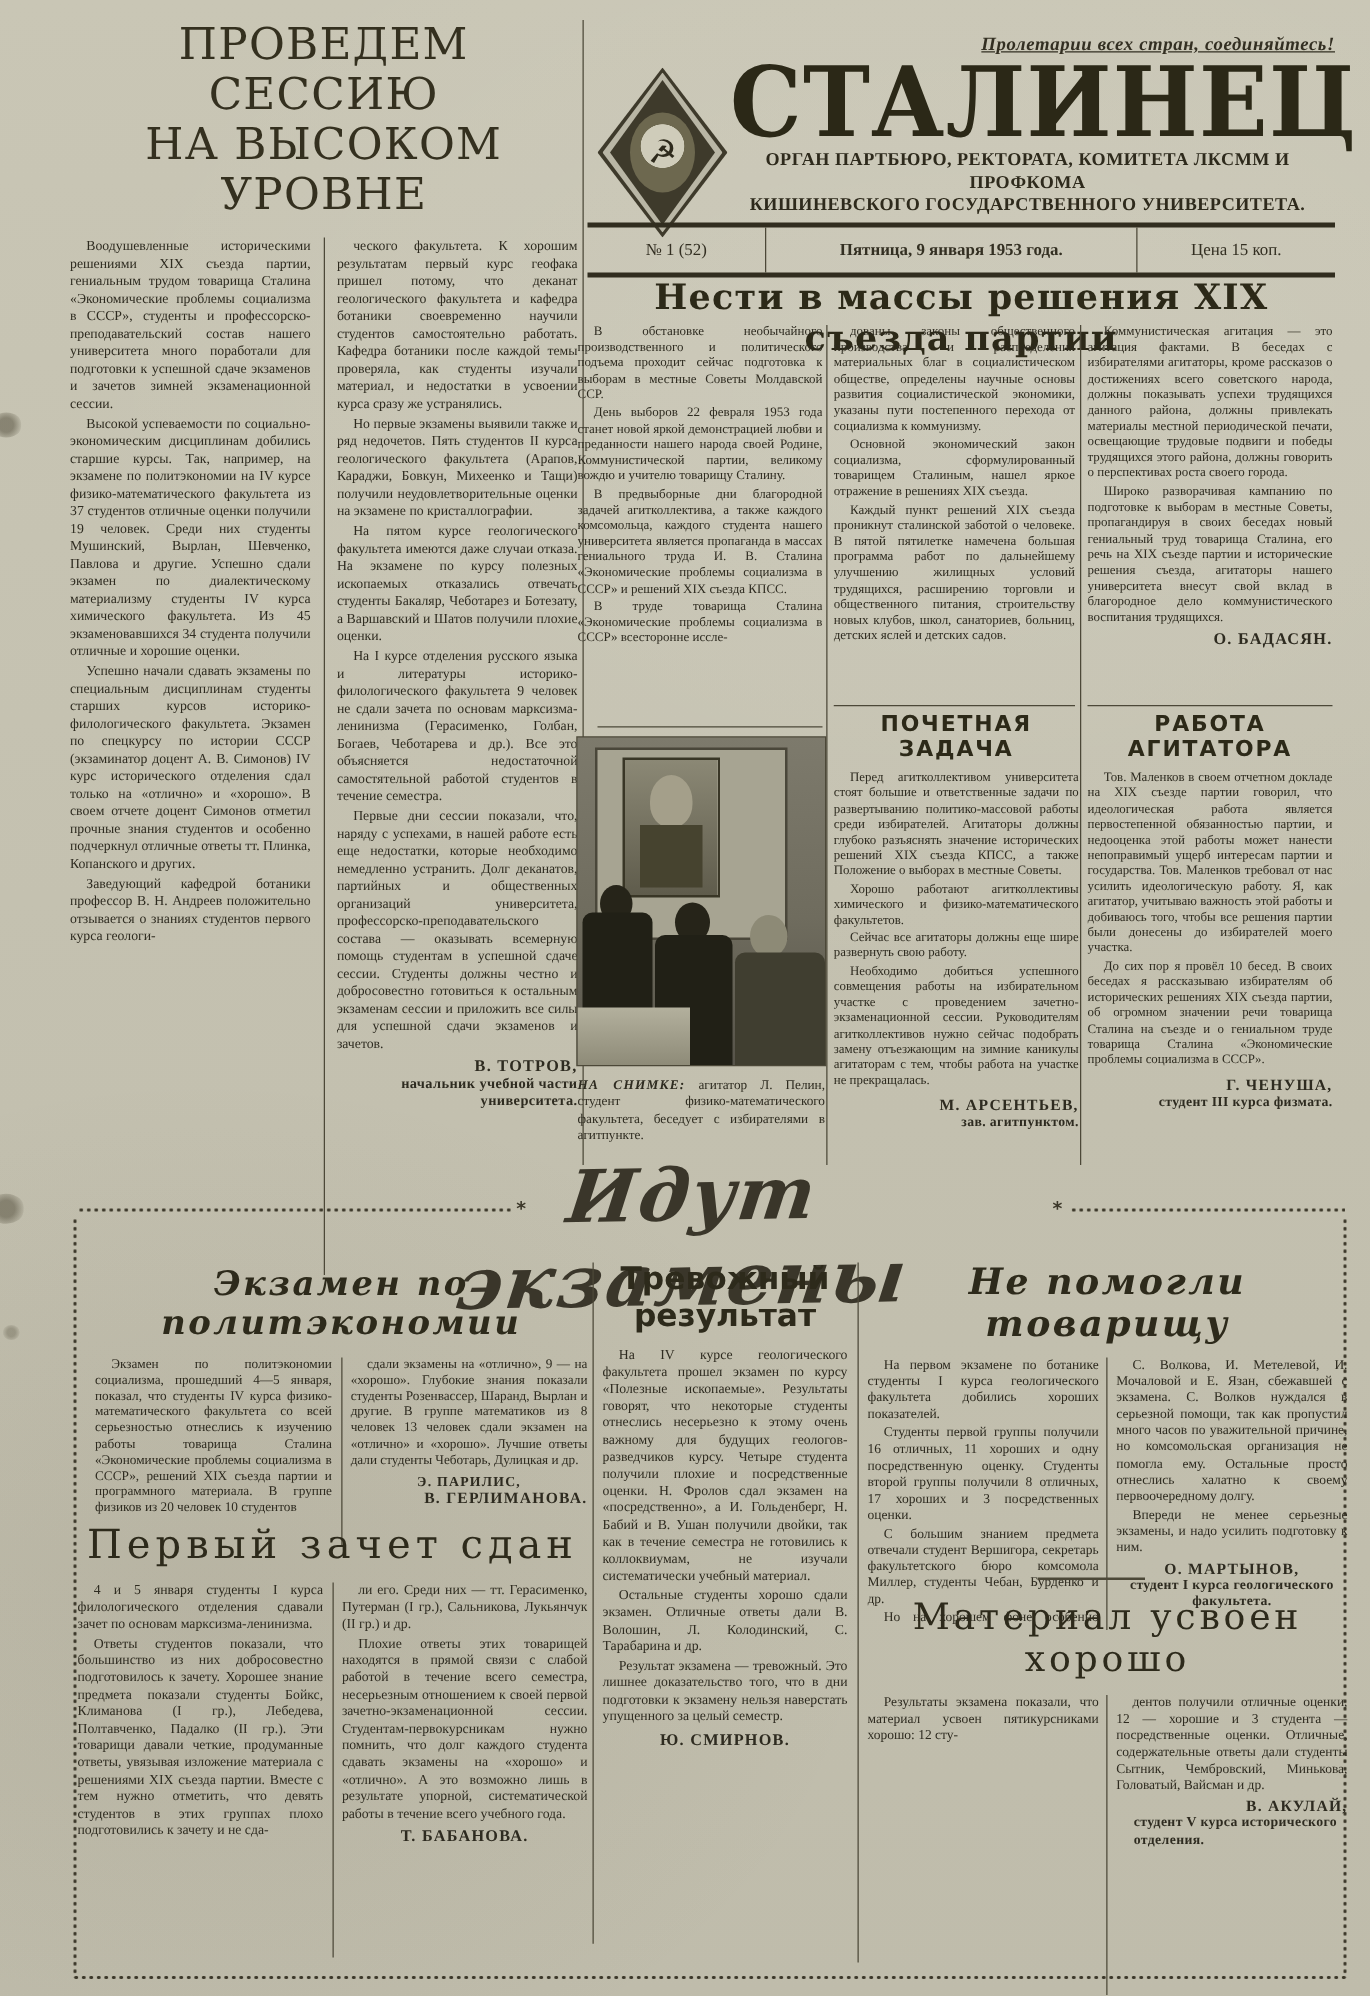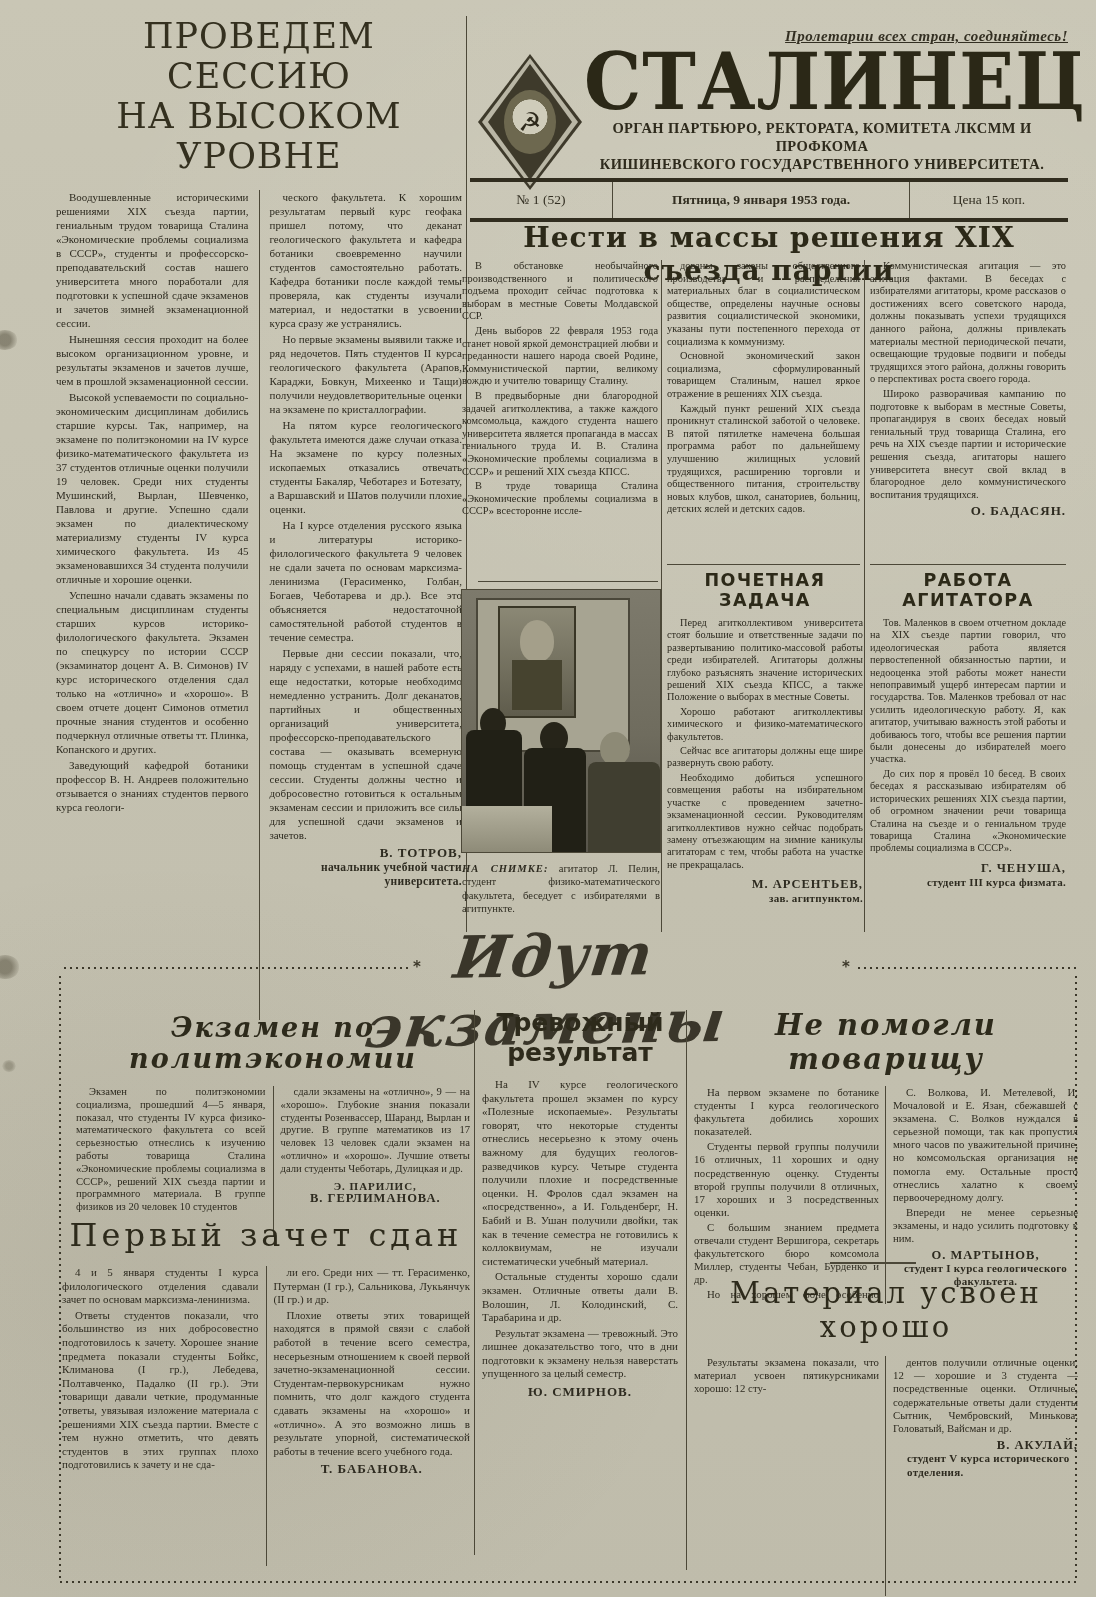--- a/index.html
+++ b/index.html
@@ -115,21 +115,20 @@
   <div class="stain" style="left:2px;top:1060px;width:14px;height:12px;opacity:.35;"></div>
 
   <div id="lead-article">
     <div id="lead-title">
       <div>ПРОВЕДЕМ СЕССИЮ</div>
       <div>НА ВЫСОКОМ УРОВНЕ</div>
     </div>
     <div id="lead-cols">
       <div class="col" id="lead-col1">
           <p>Воодушевленные историческими решениями XIX съезда партии, гениальным трудом товарища Сталина «Экономические проблемы социализма в СССР», студенты и профессорско-преподавательский состав нашего университета много поработали для подготовки к успешной сдаче экзаменов и зачетов зимней экзаменационной сессии.</p>
-          <p>Нынешняя сессия проходит на более высоком организационном уровне, и результаты экзаменов и зачетов лучше, чем в прошлой экзаменационной сессии.</p>
           <p>Высокой успеваемости по социально-экономическим дисциплинам добились старшие курсы. Так, например, на экзамене по политэкономии на IV курсе физико-математического факультета из 37 студентов отличные оценки получили 19 человек. Среди них студенты Мушинский, Вырлан, Шевченко, Павлова и другие. Успешно сдали экзамен по диалектическому материализму студенты IV курса химического факультета. Из 45 экзаменовавшихся 34 студента получили отличные и хорошие оценки.</p>
           <p>Успешно начали сдавать экзамены по специальным дисциплинам студенты старших курсов историко-филологического факультета. Экзамен по спецкурсу по истории СССР (экзаминатор доцент А. В. Симонов) IV курс исторического отделения сдал только на «отлично» и «хорошо». В своем отчете доцент Симонов отметил прочные знания студентов и особенно подчеркнул отличные ответы тт. Плинка, Копанского и других.</p>
           <p>Заведующий кафедрой ботаники профессор В. Н. Андреев положительно отзывается о знаниях студентов первого курса геологи-</p>
         </div>
       <div class="col" id="lead-col2">
         <div>
             <p>ческого факультета. К хорошим результатам первый курс геофака пришел потому, что деканат геологического факультета и кафедра ботаники своевременно научили студентов самостоятельно работать. Кафедра ботаники после каждой темы проверяла, как студенты изучали материал, и недостатки в усвоении курса сразу же устранялись.</p>
             <p>Но первые экзамены выявили также и ряд недочетов. Пять студентов II курса геологического факультета (Арапов, Караджи, Бовкун, Михеенко и Тащи) получили неудовлетворительные оценки на экзамене по кристаллографии.</p>
             <p>На пятом курсе геологического факультета имеются даже случаи отказа. На экзамене по курсу полезных ископаемых отказались отвечать студенты Бакаляр, Чеботарез и Ботезату, а Варшавский и Шатов получили плохие оценки.</p>
             <p>На I курсе отделения русского языка и литературы историко-филологического факультета 9 человек не сдали зачета по основам марксизма-ленинизма (Герасименко, Голбан, Богаев, Чеботарева и др.). Все это объясняется недостаточной самостятельной работой студентов в течение семестра.</p>
@@ -238,24 +237,24 @@
   <div class="chain-h" style="left:58px;top:1580px;width:1020px;"></div>
 
   <div id="polit-exam">
     <div class="btm-title-italic" id="polit-title">Экзамен по политэкономии</div>
     <div id="polit-cols">
       <div class="col">
           <p>Экзамен по политэкономии социализма, прошедший 4—5 января, показал, что студенты IV курса физико-математического факультета со всей серьезностью отнеслись к изучению работы товарища Сталина «Экономические проблемы социализма в СССР», решений XIX съезда партии и программного материала. В группе физиков из 20 человек 10 студентов</p>
         </div>
       <div class="col" id="polit-col2">
         <div>
-            <p>сдали экзамены на «отлично», 9 — на «хорошо». Глубокие знания показали студенты Розенвассер, Шаранд, Вырлан и другие. В группе математиков из 17 человек 13 человек сдали экзамен на «отлично» и «хорошо». Лучшие ответы дали студенты Чеботарь, Дулицкая и др.</p>
+            <p>сдали экзамены на «отлично», 9 — на «хорошо». Глубокие знания показали студенты Розенвассер, Шаранд, Вырлан и другие. В группе математиков из 8 человек 13 человек сдали экзамен на «отлично» и «хорошо». Лучшие ответы дали студенты Чеботарь, Дулицкая и др.</p>
           </div>
         <div class="sig" style="font-size:11px;text-align:center;">Э. ПАРИЛИС,</div>
-        <div class="sig" style="font-size:12.5px;text-align:center;margin-top:0;">В. ГЕРЛИМАНОВА.</div>
+        <div class="sig" style="font-size:12.5px;margin-top:0;">В. ГЕРЛИМАНОВА.</div>
       </div>
     </div>
   </div>
 
   <div id="first-test">
     <div class="btm-title-serif" id="first-title">Первый зачет сдан</div>
     <div id="first-cols">
       <div class="col">
           <p>4 и 5 января студенты I курса филологического отделения сдавали зачет по основам марксизма-ленинизма.</p>
           <p>Ответы студентов показали, что большинство из них добросовестно подготовилось к зачету. Хорошее знание предмета показали студенты Бойкс, Климанова (I гр.), Лебедева, Полтавченко, Падалко (II гр.). Эти товарищи давали четкие, продуманные ответы, увязывая изложение материала с решениями XIX съезда партии. Вместе с тем нужно отметить, что девять студентов в этих группах плохо подготовились к зачету и не сда-</p>

